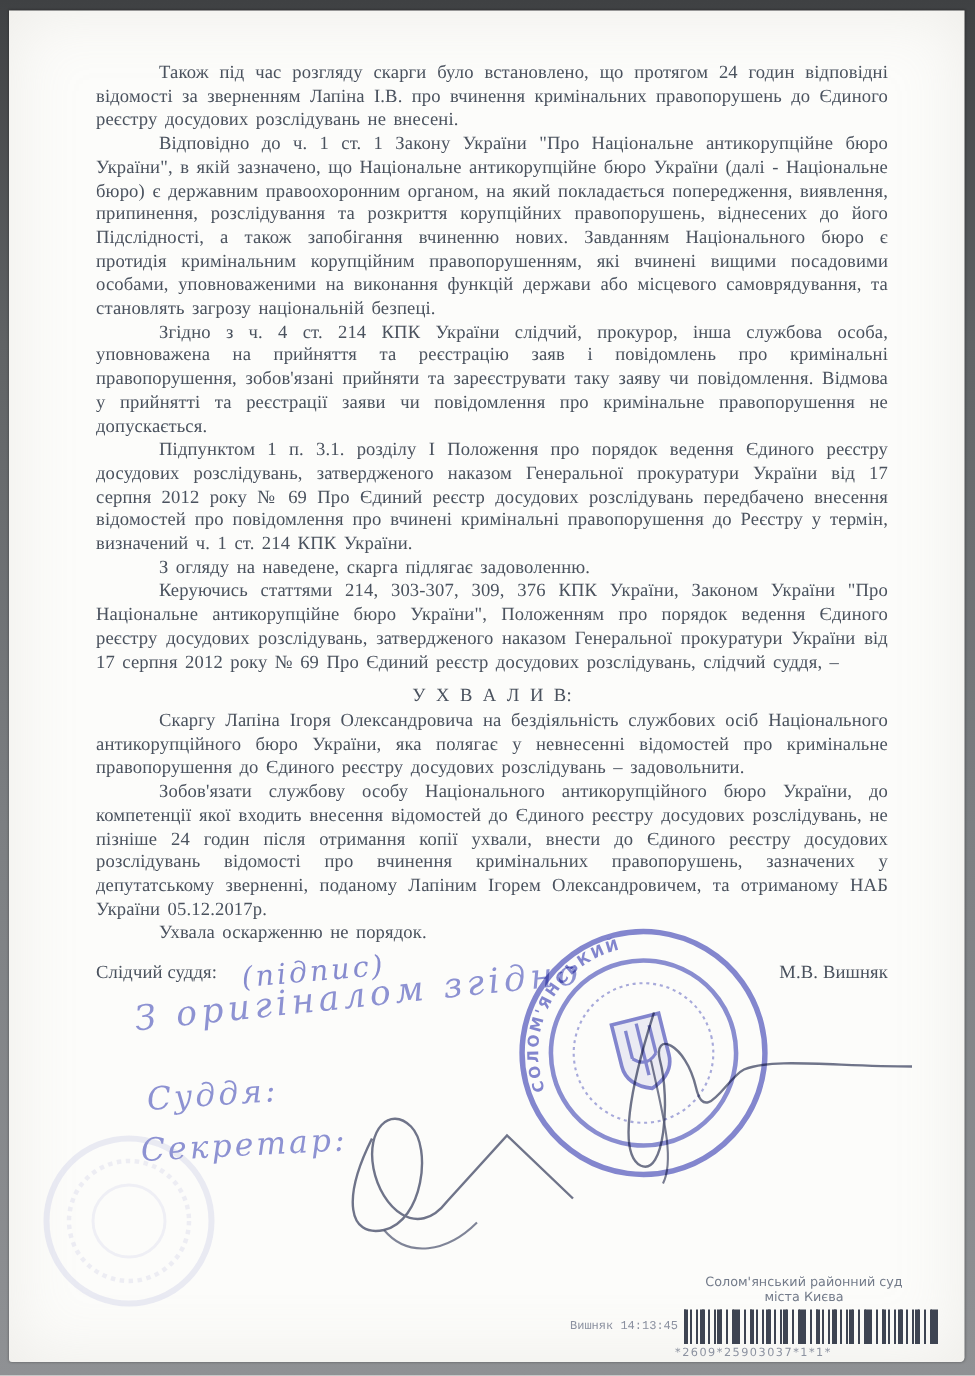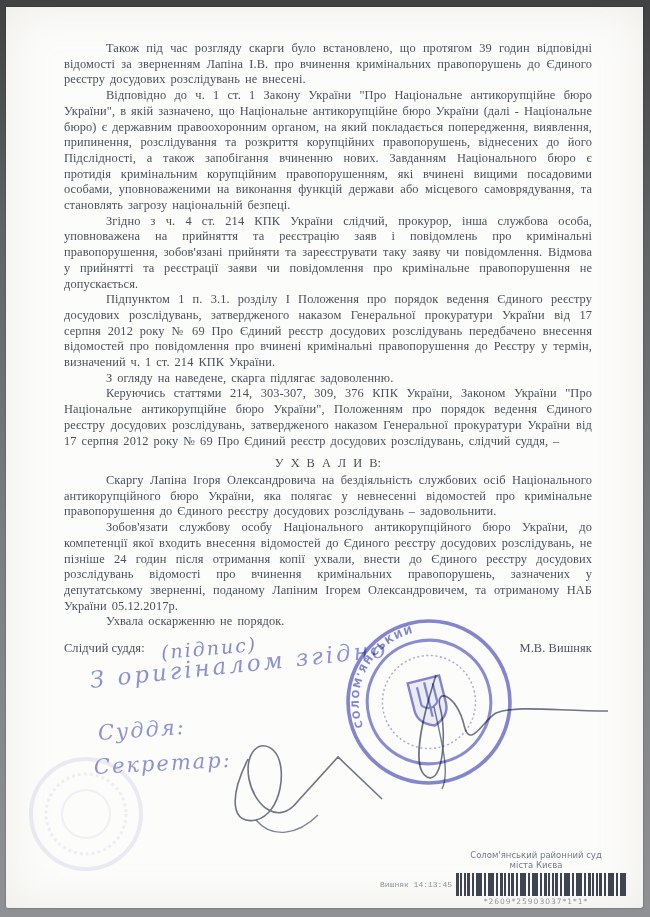--- a/index.html
+++ b/index.html
@@ -42,30 +42,30 @@
   .footer{position:absolute;left:350px;top:844px;width:272px;
     font-family:"DejaVu Sans",sans-serif;color:#737b8a;}
   .f-court{margin-left:94px;width:172px;text-align:center;font-size:8.5px;line-height:9.5px;}
   .f-row{display:flex;align-items:center;justify-content:flex-end;margin-top:3px;}
   .f-operator{font-size:8px;color:#8b91a0;margin-right:4px;white-space:nowrap;font-family:Liberation Mono, monospace;}
   .barcode{width:172px;height:23px;
     background:
       repeating-linear-gradient(90deg,#3e4452 0px,#3e4452 1.5px,rgba(0,0,0,0) 1.5px,rgba(0,0,0,0) 4px),
       repeating-linear-gradient(90deg,#3e4452 0px,#3e4452 3px,rgba(0,0,0,0) 3px,rgba(0,0,0,0) 11px);
   }
-  .f-code{margin-left:94px;width:172px;text-align:center;font-size:7.5px;
+  .f-code{margin-left:94px;width:172px;font-size:7.5px;
     letter-spacing:1px;color:#8d93a1;margin-top:1px;}
 </style>
 </head>
 <body>
 
 <div class="page">
 
   <div class="content">
-    <p>Також під час розгляду скарги було встановлено, що протягом 39 годин відповідні відомості за зверненням Лапіна І.В. про вчинення кримінальних правопорушень до Єдиного реєстру досудових розслідувань не внесені.</p>
+    <p>Також під час розгляду скарги було встановлено, що протягом 24 годин відповідні відомості за зверненням Лапіна І.В. про вчинення кримінальних правопорушень до Єдиного реєстру досудових розслідувань не внесені.</p>
     <p>Відповідно до ч. 1 ст. 1 Закону України "Про Національне антикорупційне бюро України", в якій зазначено, що Національне антикорупційне бюро України (далі - Національне бюро) є державним правоохоронним органом, на який покладається попередження, виявлення, припинення, розслідування та розкриття корупційних правопорушень, віднесених до його Підслідності, а також запобігання вчиненню нових. Завданням Національного бюро є протидія кримінальним корупційним правопорушенням, які вчинені вищими посадовими особами, уповноваженими на виконання функцій держави або місцевого самоврядування, та становлять загрозу національній безпеці.</p>
     <p>Згідно з ч. 4 ст. 214 КПК України слідчий, прокурор, інша службова особа, уповноважена на прийняття та реєстрацію заяв і повідомлень про кримінальні правопорушення, зобов'язані прийняти та зареєструвати таку заяву чи повідомлення. Відмова у прийнятті та реєстрації заяви чи повідомлення про кримінальне правопорушення не допускається.</p>
     <p>Підпунктом 1 п. 3.1. розділу І Положення про порядок ведення Єдиного реєстру досудових розслідувань, затвердженого наказом Генеральної прокуратури України від 17 серпня 2012 року № 69 Про Єдиний реєстр досудових розслідувань передбачено внесення відомостей про повідомлення про вчинені кримінальні правопорушення до Реєстру у термін, визначений ч. 1 ст. 214 КПК України.</p>
     <p>З огляду на наведене, скарга підлягає задоволенню.</p>
     <p>Керуючись статтями 214, 303-307, 309, 376 КПК України, Законом України "Про Національне антикорупційне бюро України", Положенням про порядок ведення Єдиного реєстру досудових розслідувань, затвердженого наказом Генеральної прокуратури України від 17 серпня 2012 року № 69 Про Єдиний реєстр досудових розслідувань, слідчий суддя, –</p>
     <p class="heading">У Х В А Л И В:</p>
     <p>Скаргу Лапіна Ігоря Олександровича на бездіяльність службових осіб Національного антикорупційного бюро України, яка полягає у невнесенні відомостей про кримінальне правопорушення до Єдиного реєстру досудових розслідувань – задовольнити.</p>
     <p>Зобов'язати службову особу Національного антикорупційного бюро України, до компетенції якої входить внесення відомостей до Єдиного реєстру досудових розслідувань, не пізніше 24 годин після отримання копії ухвали, внести до Єдиного реєстру досудових розслідувань відомості про вчинення кримінальних правопорушень, зазначених у депутатському зверненні, поданому Лапіним Ігорем Олександровичем, та отриманому НАБ України 05.12.2017р.</p>
     <p>Ухвала оскарженню не порядок.</p>
 

